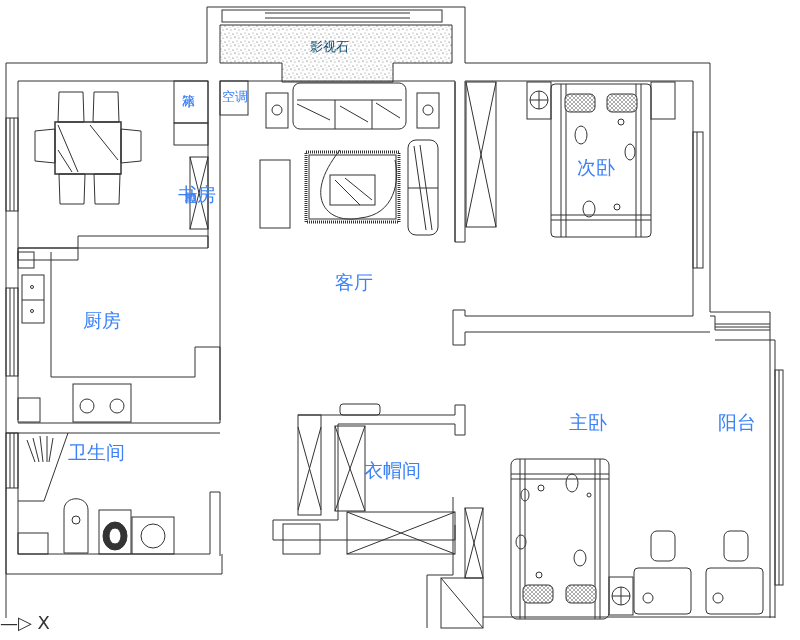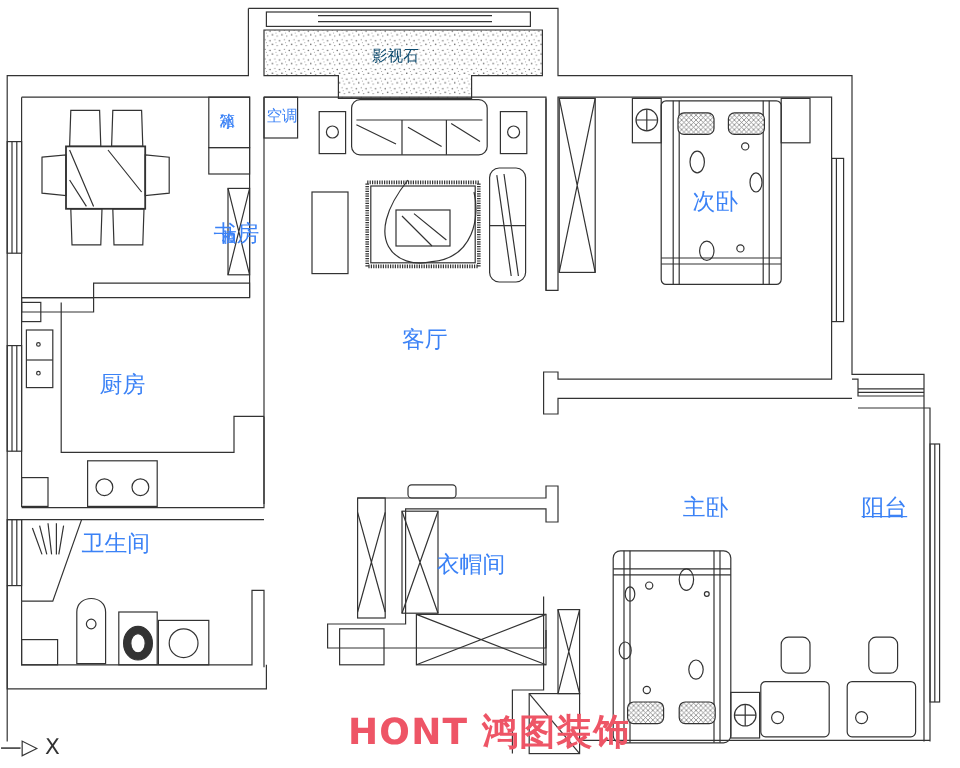--- a/index.html
+++ b/index.html
@@ -206,25 +206,21 @@
 <div class="lbl sm" style="left:222px;top:88px;">空调</div>
 <div class="lbl sm" style="left:310px;top:38px;color:#0c4a6e;">影视石</div>
 <div class="lbl" style="left:134px;top:182px;margin-left:44px;">书房</div>
 <div class="lbl vert" style="left:182px;top:182px;">酒柜</div>
 <div class="lbl" style="left:315px;top:270px;margin-left:20px;">客厅</div>
 <div class="lbl" style="left:577px;top:155px;text-align:center;">次卧</div>
 <div class="lbl" style="left:83px;top:308px;">厨房</div>
 <div class="lbl" style="left:68px;top:440px;">卫生间</div>
 <div class="lbl" style="left:364px;top:458px;font-family:Liberation Serif, serif;">衣帽间</div>
 <div class="lbl" style="left:569px;top:410px;">主卧</div>
-<div class="lbl" style="left:718px;top:410px;text-decoration:underline;">阳台</div>
+<div class="lbl" style="left:718px;top:410px;">阳台</div>
 
 <div class="axis">
   <span>—▷</span>
   <span>X</span>
 </div>
 
 <div class="logo">
-  <div class="logo-main">
-    <span>HONT</span>
-    <span>鸿图装饰</span>
-  </div>
 </div>
 
 </body></html>

